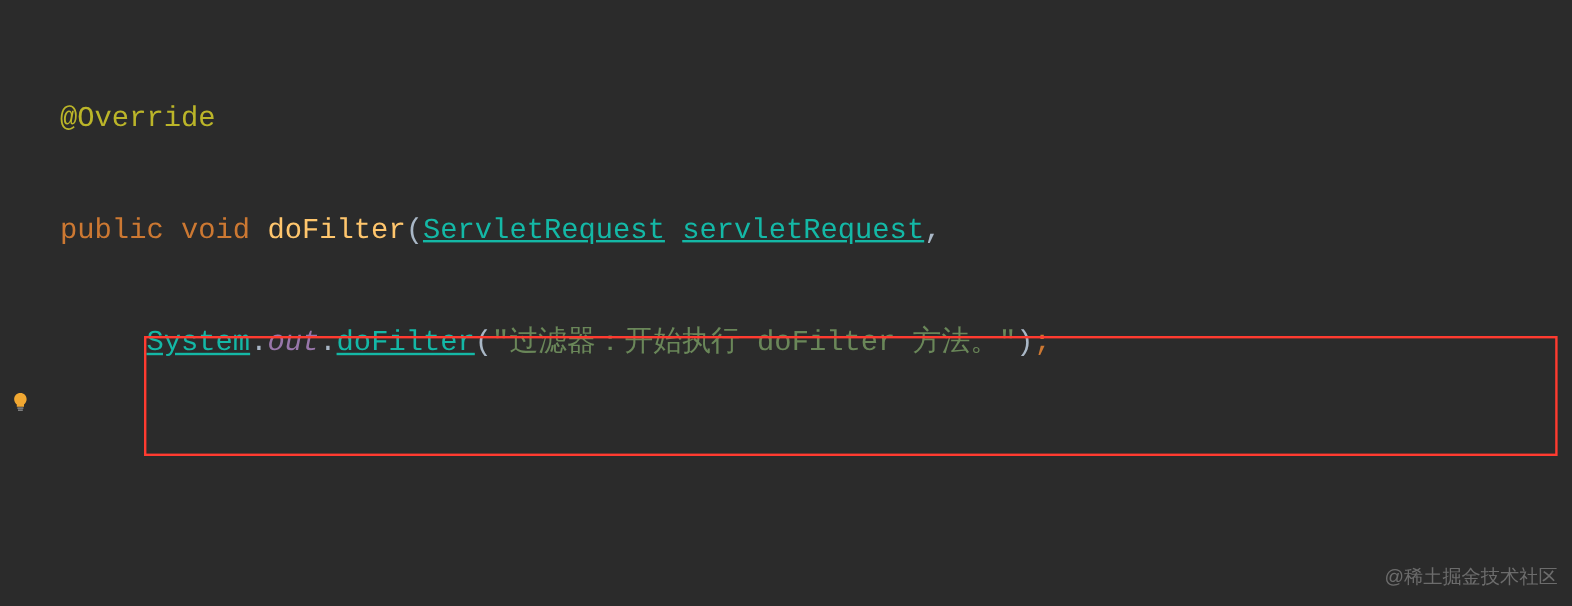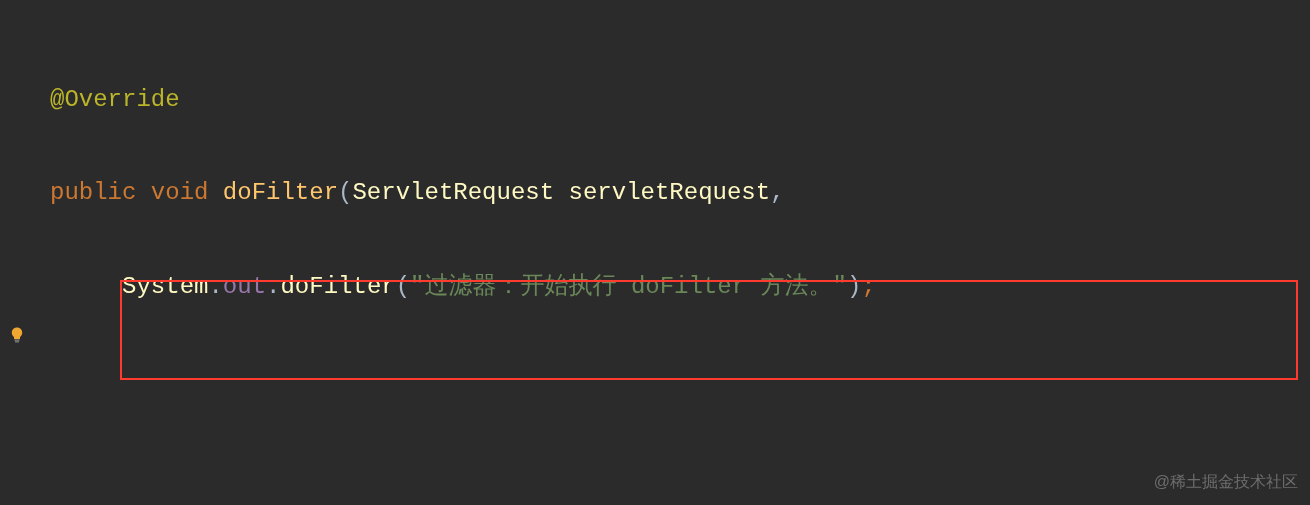--- a/index.html
+++ b/index.html
@@ -17,22 +17,22 @@
   }
   .code-area {
     padding-left: 50px;
     white-space: pre;
     position: relative;
   }
   .line { display: block; position: relative; }
   .annotation { color: #bbb529; }
   .keyword { color: #cc7832; margin-top: 16px; }
   .method-decl { color: #ffc66d; }
-  .identifier { color: #fef9c3; }
-  .static-field { color: #9876aa; }
+  .identifier { color: #14b8a6; text-decoration: underline; }
+  .static-field { color: #9876aa; font-style: italic; }
   .string { color: #6a8759; }
   .punct { color: #a9b7c6; }
   .semicolon { color: #cc7832; }
   .intention-bulb {
     position: absolute;
     left: 8px;
     top: 326px;
     width: 18px;
     height: 18px;
   }

